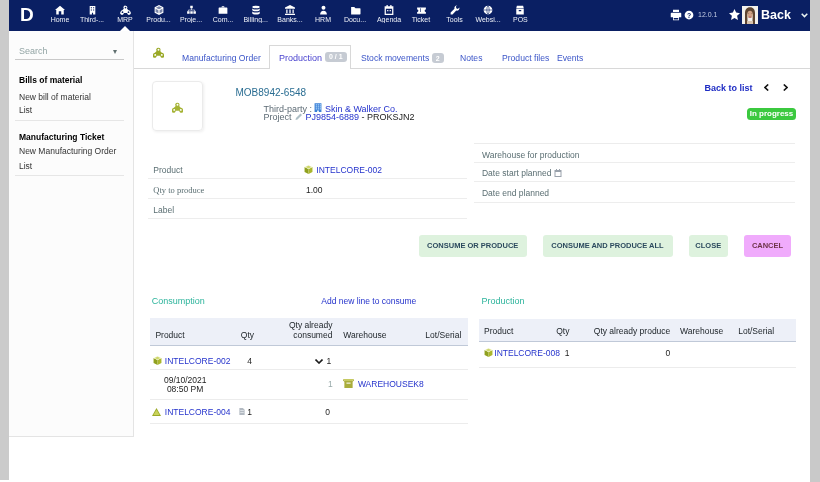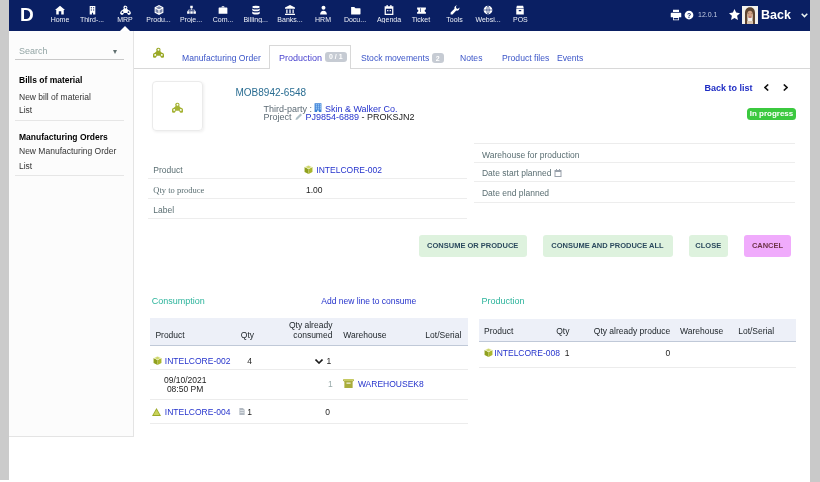--- a/index.html
+++ b/index.html
@@ -191,21 +191,21 @@
   <div id="leftstrip"></div>
   <div id="rightstrip"></div>
   <div id="sidebar">
     <div id="search-t">Search</div>
     <div id="search-c">▾</div>
     <div id="search-l"></div>
     <div class="sb sb-h" style="left:10px;top:43.5px;">Bills of material</div>
     <div class="sb" style="left:10px;top:60.7px;">New bill of material</div>
     <div class="sb" style="left:10px;top:73.7px;">List</div>
     <div class="sb-sep" style="top:88.6px;"></div>
-    <div class="sb sb-h" style="left:10px;top:100.7px;">Manufacturing Orders</div>
+    <div class="sb sb-h" style="left:10px;top:100.7px;">Manufacturing Ticket</div>
     <div class="sb" style="left:10px;top:115px;">New Manufacturing Order</div>
     <div class="sb" style="left:10px;top:130.2px;">List</div>
     <div class="sb-sep" style="top:144.4px;"></div>
   </div>
   <div id="main">
     <svg class="abs" style="left:19px;top:15.5px;" width="11" height="11" viewBox="0 0 16 16">
         <path fill="#9aa927" d="M8 1a3 3 0 013 3 3 3 0 01-.6 1.8l2.4 2.7A3 3 0 0116 11a3 3 0 11-5.4 1.8H5.4A3 3 0 110 11a3 3 0 012.8-2.5l2.5-2.7A3 3 0 018 1z"></path>
         <circle cx="8" cy="4" r="1.4" fill="#fff"></circle>
         <circle cx="3.2" cy="11.5" r="1.4" fill="#fff"></circle>
         <circle cx="12.8" cy="11.5" r="1.4" fill="#fff"></circle>

